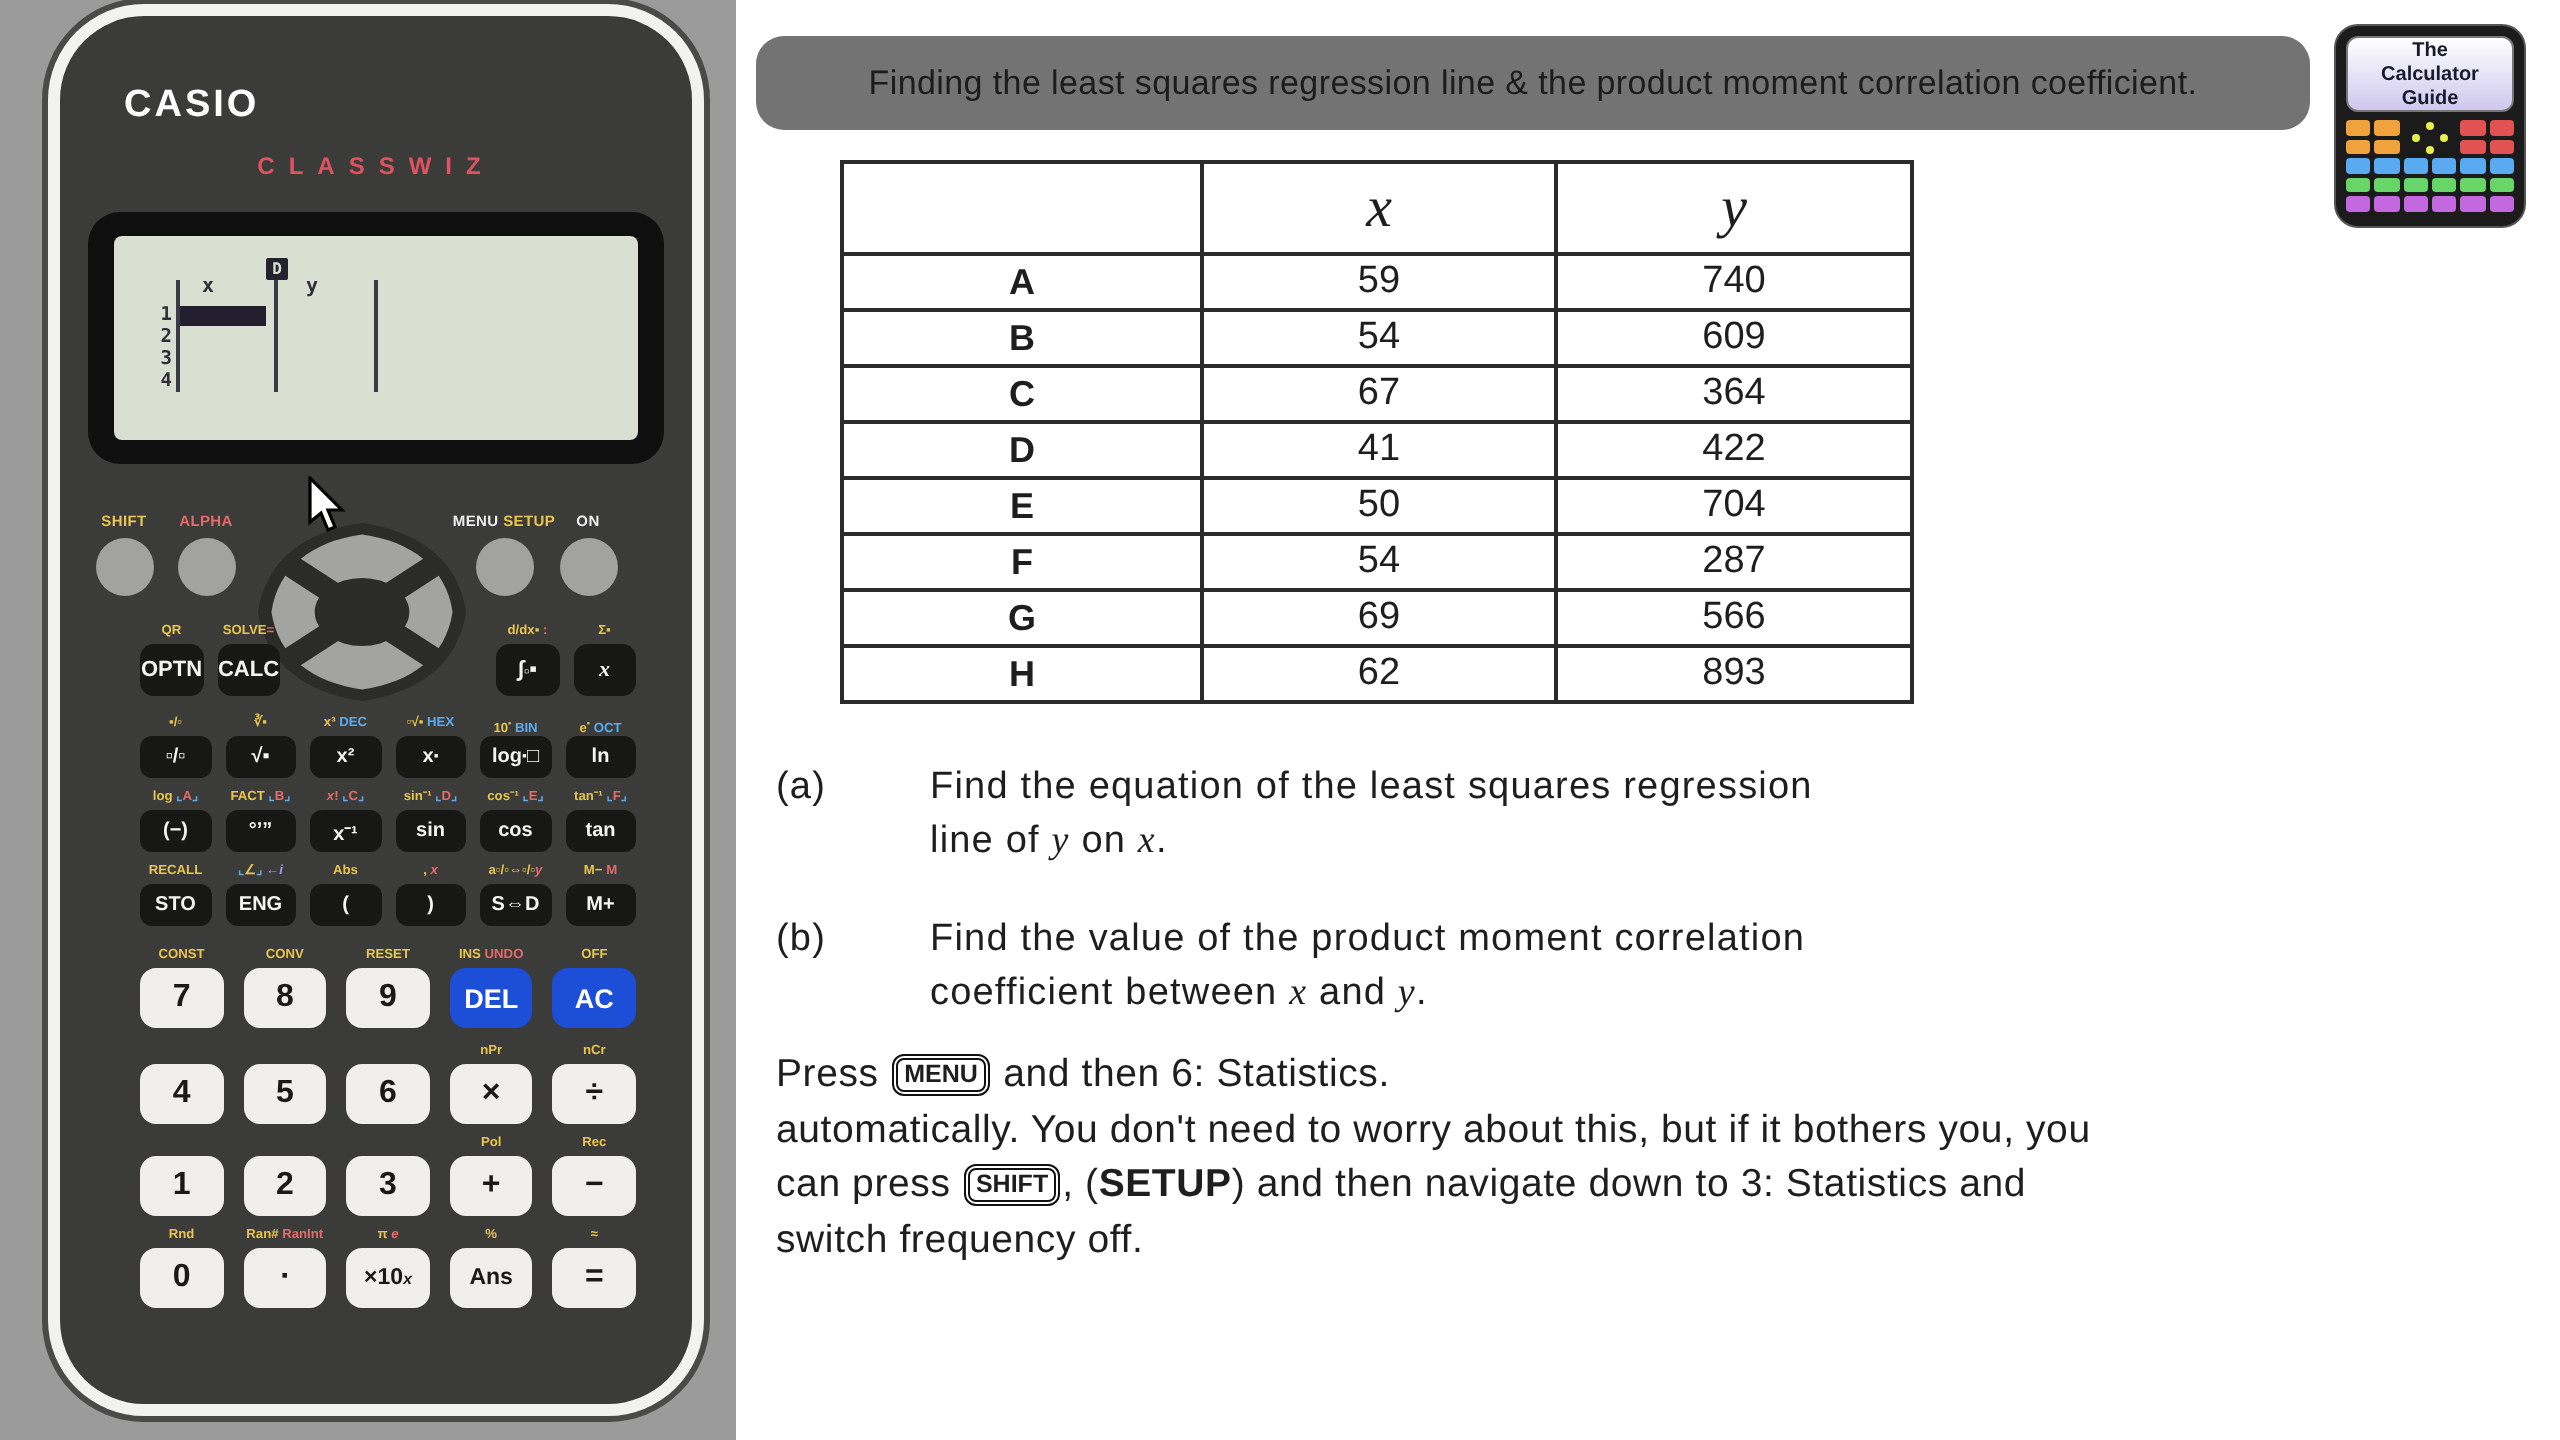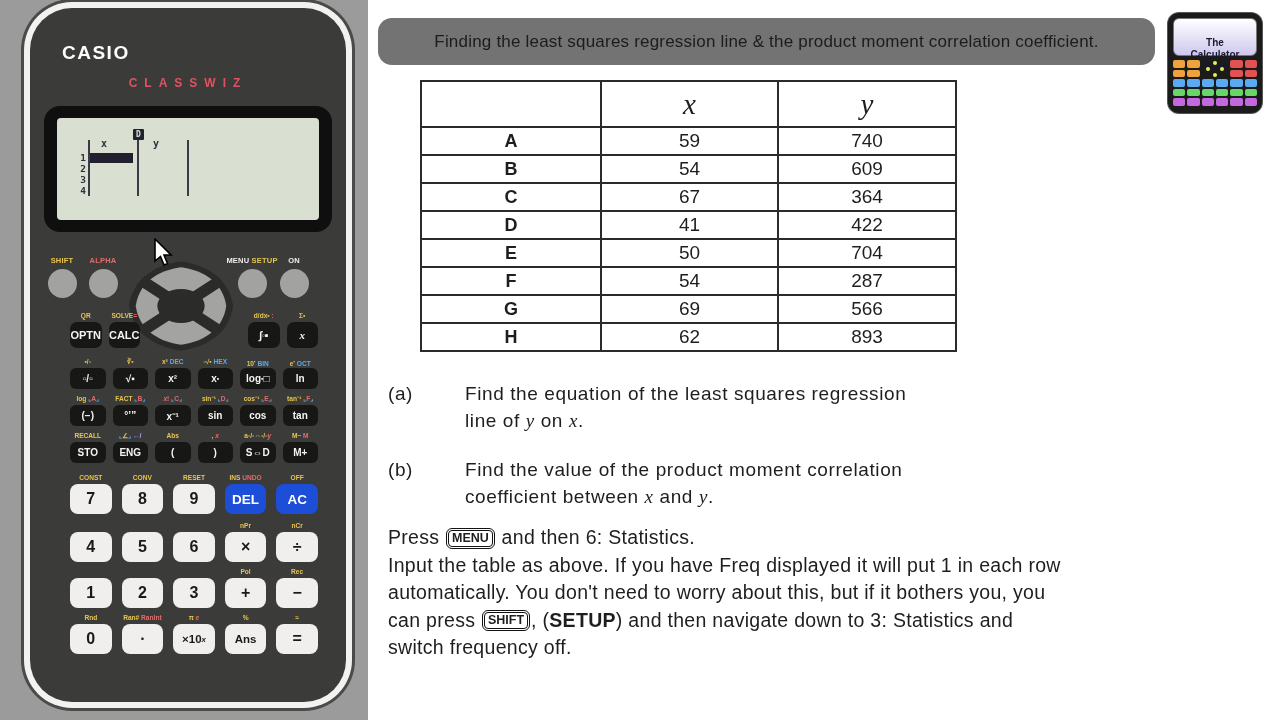--- a/index.html
+++ b/index.html
@@ -50,21 +50,21 @@
 
   .cursor{position:absolute;left:152px;top:238px;z-index:5}
 
   
   .right{position:absolute;left:368px;top:0;width:912px;height:720px;background:#fff}
   .title-box{position:absolute;left:10px;top:18px;width:777px;height:47px;background:#737373;border-radius:14px;
              display:flex;align-items:center;justify-content:center;font-size:17px;letter-spacing:.2px;color:#1c1c1c}
   .logo{position:absolute;left:800px;top:13px;width:94px;height:100px;background:#1b1b1b;border-radius:11px;
         box-shadow:0 0 0 1px #555}
   .logo-screen{margin:5px 5px 0;height:38px;border-radius:6px;background:linear-gradient(#ffffff,#cfc8ee);
-               border:1px solid #777;text-align:center;font-weight:bold;font-size:10px;line-height:12px;color:#1a1a2e;padding-top:18px}
+               border:1px solid #777;text-align:center;font-weight:bold;font-size:10px;line-height:12px;color:#1a1a2e;padding-top:1px}
   .logo-grid{position:relative;margin:4px 5px 0;display:flex;flex-direction:column;gap:2px}
   .logo-row{display:flex;gap:2px}
   .logo-cell{flex:1;height:7.5px;border-radius:2px}
   .logo-dots{position:absolute;left:28px;top:1px;width:28px;height:17px}
   .logo-dots i{position:absolute;width:4px;height:4px;border-radius:50%}
 
   .ptable{position:absolute;left:52px;top:80px;border-collapse:collapse}
   .ptable th,.ptable td{border:2px solid #2b2b2b;text-align:center;font-weight:normal}
   .ptable .c0{width:180px} .ptable .c1{width:177px} .ptable .c2{width:178px}
   .ptable thead th{height:46px;font-family:"Liberation Serif",serif;font-style:italic;font-size:29px}
@@ -454,18 +454,17 @@
         <div class="qlabel">(b)</div>
         <div>
           <div><span>Find the value of the product moment correlation</span></div>
           <div><span>coefficient between </span><span class="mathit">x</span><span> and </span><span class="mathit">y</span><span>.</span></div>
         </div>
       </div>
     </div>
 
   <div class="instr" id="instructions">
       <div><span>Press </span><span class="kbd">MENU</span><span> and then 6: Statistics.</span></div>
-      <div><span>Input the table as above. If you have Freq displayed it will put 1 in each row</span></div>
       <div><span>automatically. You don't need to worry about this, but if it bothers you, you</span></div>
       <div><span>can press </span><span class="kbd">SHIFT</span><span>, (</span><span class="bld">SETUP</span><span>) and then navigate down to 3: Statistics and</span></div>
       <div><span>switch frequency off.</span></div>
     </div>
 </div>
 
 </body></html>

